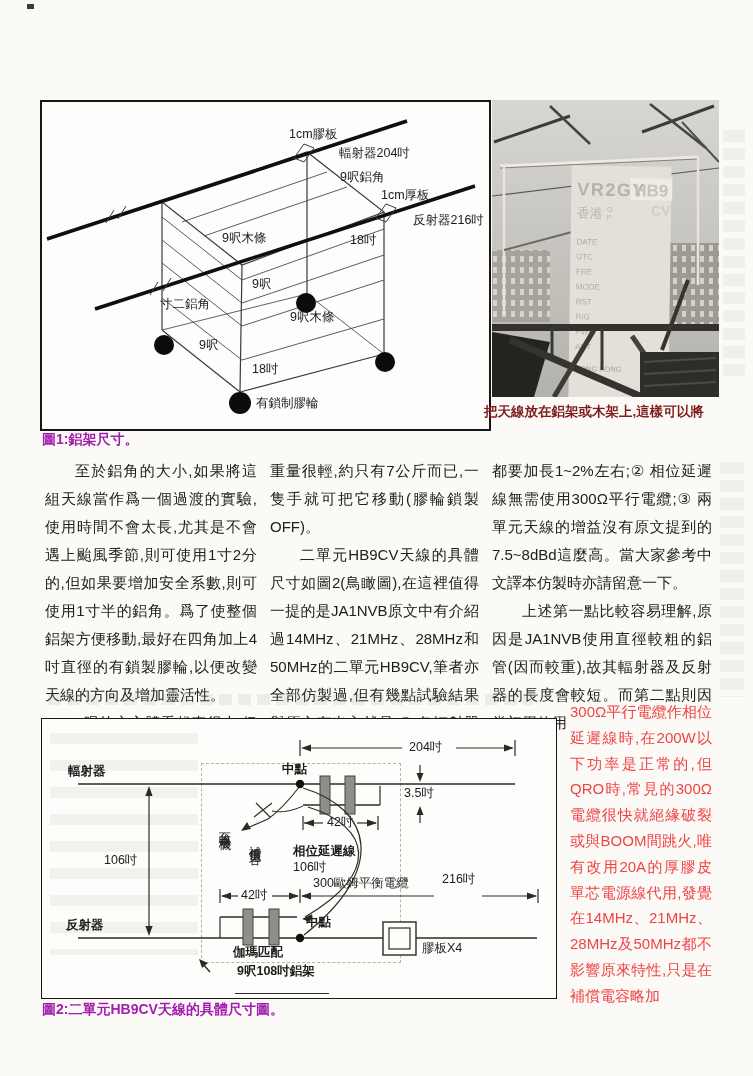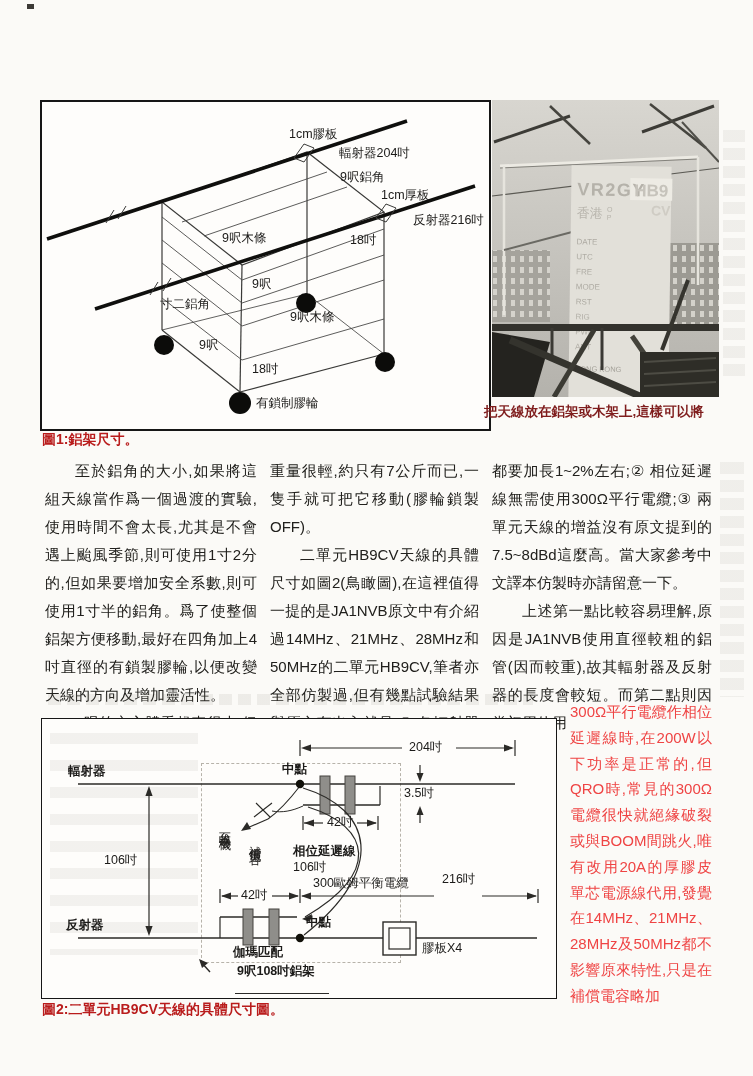--- a/index.html
+++ b/index.html
@@ -5,21 +5,21 @@
   html,body{margin:0;padding:0;}
   body{
     width:753px;height:1076px;position:relative;overflow:hidden;
     background:#fbfaf7;color:#1d1c1a;
     font-family:"Liberation Sans","DejaVu Sans",sans-serif;
   }
   .abs{position:absolute;}
   
   .figbox{position:absolute;background:#fefdfb;border:2px solid #161616;}
   .fig-label{position:absolute;font-size:12.5px;line-height:14px;color:#1c1b19;white-space:nowrap;}
-  .fig-caption{position:absolute;font-weight:bold;font-size:14px;color:#b91c1c;white-space:nowrap;}
+  .fig-caption{position:absolute;font-weight:bold;font-size:14px;color:#a21caf;white-space:nowrap;}
   .v-label{writing-mode:vertical-rl;text-orientation:upright;letter-spacing:2px;}
   
   .col{position:absolute;text-align:justify;font-size:15px;line-height:28px;color:#21201d;}
   .col p{margin:0;}
   .col p.ind{text-indent:2em;}
   .sidecol{position:absolute;text-align:justify;font-size:15px;line-height:25.8px;color:#ef4444;}
   
   .photo{position:absolute;overflow:hidden;background:#c9c7c1;}
   .photo-caption{position:absolute;font-weight:bold;font-size:13.5px;line-height:20px;color:#7f1d1d;}
   

